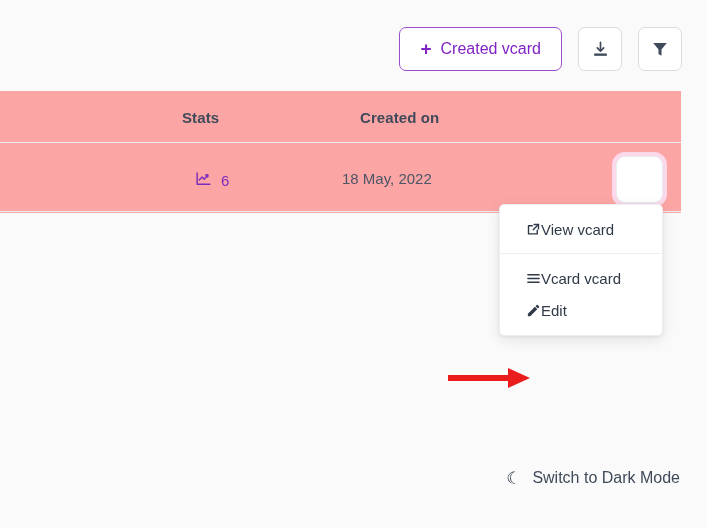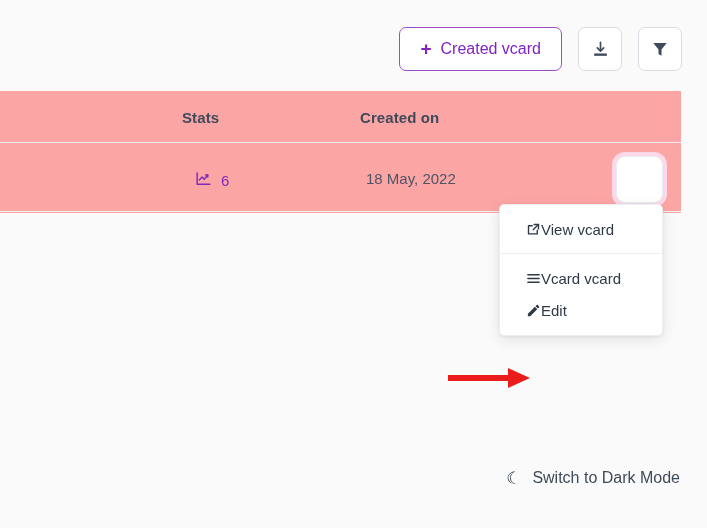--- a/index.html
+++ b/index.html
@@ -105,21 +105,20 @@
   .cell.stats {
     left: 195px;
     display: flex;
     align-items: center;
     gap: 9px;
     color: #7b2bbd;
   }
   .cell.created {
     left: 342px;
     color: #4c5566;
-    margin-left: 24px;
   }
 
   
   #kebab-button {
     position: absolute;
     left: 616px; top: 156px;
     width: 47px; height: 47px;
     border-radius: 9px;
     background: #ffffff;
     border: 1px solid #e9ecef;

